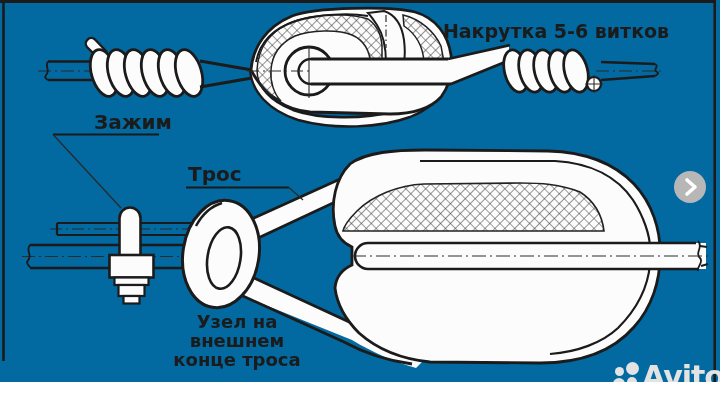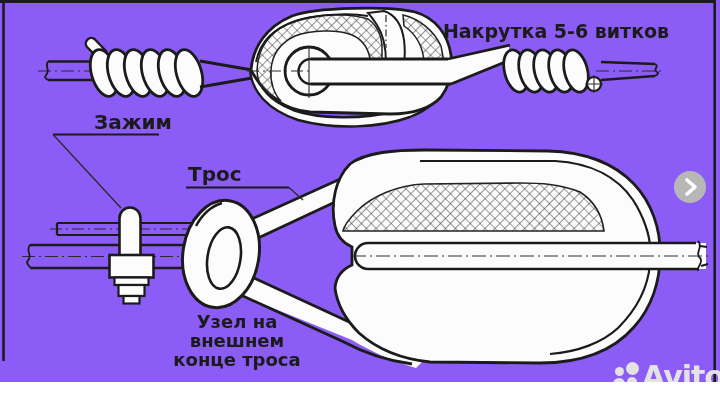--- a/index.html
+++ b/index.html
@@ -1,18 +1,18 @@
 <!DOCTYPE html>
 <html><head>
 <meta charset="utf-8">
 <style>
   html,body{margin:0;padding:0;background:#ffffff;}
   .stage{
     position:relative;width:720px;height:382px;overflow:hidden;
-    background:#8b5cf6;font-family:"DejaVu Sans",sans-serif;
+    background:#0369a1;font-family:"DejaVu Sans",sans-serif;
   }
   .stage svg{position:absolute;left:0;top:0;}
   svg text{fill:#1b1b1b;font-family:"DejaVu Sans",sans-serif;font-weight:bold;}
   .ink{stroke:#1b1b1b;fill:none;}
   .ink-f{stroke:#1b1b1b;fill:#fcfcfc;}
   .thin{stroke:#2a2a2a;fill:none;}
   
   .next-btn{
     position:absolute;left:674px;top:171px;width:32px;height:32px;
     border-radius:50%;background:#b7b7b7;display:flex;align-items:center;justify-content:center;

